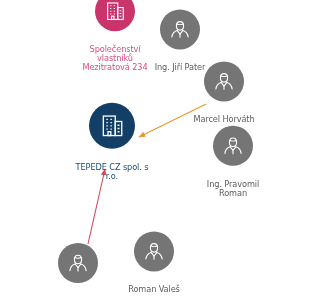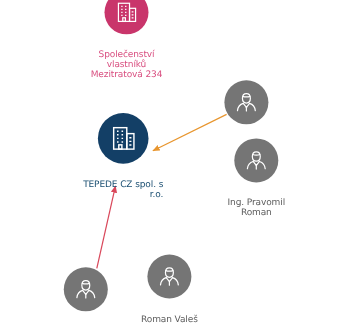--- a/index.html
+++ b/index.html
@@ -41,21 +41,20 @@
   .label {
     margin-top: 14px;
     text-align: center;
     line-height: 1.12;
     white-space: pre-line;
     letter-spacing: -0.1px;
   }
   .label-company-primary {
     color: #1b4f72;
     font-size: 8.2px;
-    text-align: right;
   }
   .label-company-target {
     color: #d94f80;
     font-size: 8.2px;
   }
   .label-person {
     color: #5d5d5d;
     font-size: 8.2px;
   }
   .node-target .circle {
@@ -133,34 +132,50 @@
           <line x1="17.1" y1="14.5" x2="18.9" y2="14.5"></line>
           <line x1="17.1" y1="17.5" x2="18.9" y2="17.5"></line>
           <rect x="8.3" y="17.4" width="2.6" height="3.6"></rect>
         </svg>
       </span>
     </div>
     <div class="label label-company-primary">TEPEDE CZ spol. s
 r.o.</div>
   </div>
 
+  <div class="node node-person" style="left:180px; top:41px; transform:translate(-50%,-50%); width:86px;">
+    <div class="circle" style="width:40px; height:40px;">
+      <span>
+        <svg class="icon-svg" width="24" height="24" viewBox="0 0 24 24" fill="none" stroke="#ffffff" stroke-width="1.1" stroke-linecap="round">
+          <path d="M8.4 8.4 C8.4 5.6 9.8 4.2 12 4.2 C14.2 4.2 15.6 5.6 15.6 8.4 C15.6 11.1 14.2 12.7 12 12.7 C9.8 12.7 8.4 11.1 8.4 8.4 Z"></path>
+          <path d="M8.9 6.6 C10.3 7.3 13.7 7.3 15.1 6.6"></path>
+          <path d="M9.1 13.0 C6.1 13.9 4.3 16.0 3.9 19.6"></path>
+          <path d="M14.9 13.0 C17.9 13.9 19.7 16.0 20.1 19.6"></path>
+          <path d="M9.1 13.0 L12 16.6 L14.9 13.0"></path>
+          <path d="M12 16.6 L12 19.9"></path>
+        </svg>
+      </span>
+    </div>
+    <div class="label label-person">Ing. Jiří Pater</div>
+  </div>
 
   <div class="node node-person" style="left:224px; top:93px; transform:translate(-50%,-50%); width:88px;">
     <div class="circle" style="width:40px; height:40px;">
       <span>
         <svg class="icon-svg" width="24" height="24" viewBox="0 0 24 24" fill="none" stroke="#ffffff" stroke-width="1.1" stroke-linecap="round">
           <path d="M8.4 8.4 C8.4 5.6 9.8 4.2 12 4.2 C14.2 4.2 15.6 5.6 15.6 8.4 C15.6 11.1 14.2 12.7 12 12.7 C9.8 12.7 8.4 11.1 8.4 8.4 Z"></path>
           <path d="M8.9 6.6 C10.3 7.3 13.7 7.3 15.1 6.6"></path>
           <path d="M9.1 13.0 C6.1 13.9 4.3 16.0 3.9 19.6"></path>
           <path d="M14.9 13.0 C17.9 13.9 19.7 16.0 20.1 19.6"></path>
           <path d="M9.1 13.0 L12 16.6 L14.9 13.0"></path>
           <path d="M12 16.6 L12 19.9"></path>
         </svg>
       </span>
     </div>
+    <div class="label label-person">Marcel Horváth</div>
   </div>
 
   <div class="node node-person" style="left:233px; top:162px; transform:translate(-50%,-50%); width:82px;">
     <div class="circle" style="width:40px; height:40px;">
       <span>
         <svg class="icon-svg" width="24" height="24" viewBox="0 0 24 24" fill="none" stroke="#ffffff" stroke-width="1.1" stroke-linecap="round">
           <path d="M8.4 8.4 C8.4 5.6 9.8 4.2 12 4.2 C14.2 4.2 15.6 5.6 15.6 8.4 C15.6 11.1 14.2 12.7 12 12.7 C9.8 12.7 8.4 11.1 8.4 8.4 Z"></path>
           <path d="M8.9 6.6 C10.3 7.3 13.7 7.3 15.1 6.6"></path>
           <path d="M9.1 13.0 C6.1 13.9 4.3 16.0 3.9 19.6"></path>
           <path d="M14.9 13.0 C17.9 13.9 19.7 16.0 20.1 19.6"></path>

